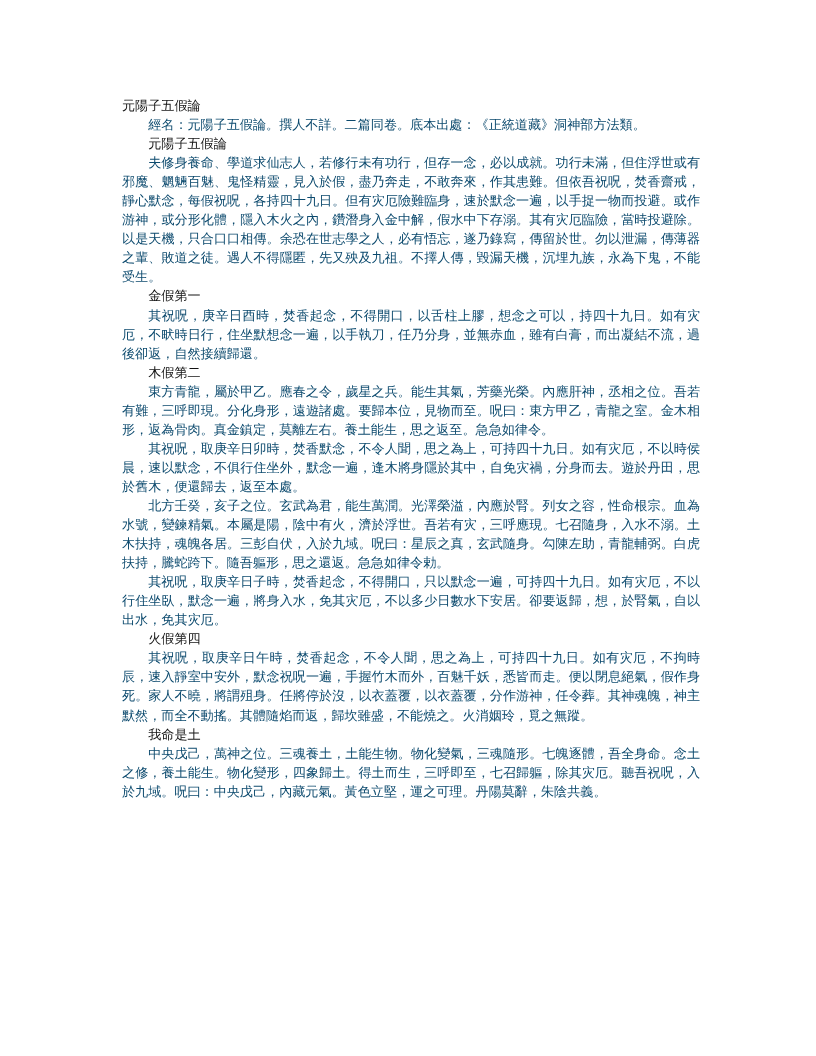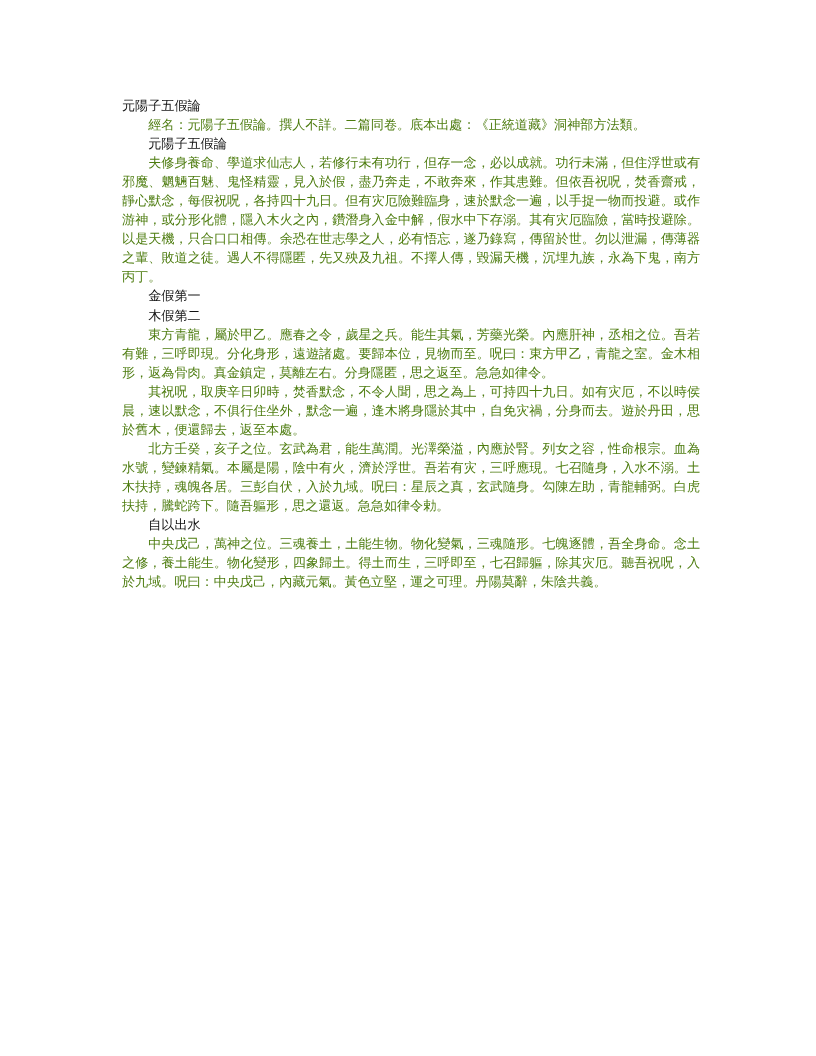--- a/index.html
+++ b/index.html
@@ -27,21 +27,21 @@
   }
   p.para {
     margin: 0;
     padding: 0;
     font-size: 13.1px;
     line-height: 19.05px;
     text-align: justify;
     text-justify: inter-ideograph;
     letter-spacing: 0px;
     word-break: break-all;
-    color: #4d7c0f;
+    color: #0c4a6e;
   }
   p.indent {
     text-indent: 2em;
   }
   .doc-title {
     font-size: 13.1px;
     line-height: 19.05px;
     margin: 0;
     padding: 0;
     text-indent: 0;
@@ -61,37 +61,41 @@
 
 <div class="page">
   <div class="doc-body">
 
     <p class="doc-title">元陽子五假論</p>
 
     <p class="para indent">經名：元陽子五假論。撰人不詳。二篇同卷。底本出處：《正統道藏》洞神部方法類。</p>
 
     <p class="section-head">元陽子五假論</p>
 
-    <p class="para indent">夫修身養命、學道求仙志人，若修行未有功行，但存一念，必以成就。功行未滿，但住浮世或有邪魔、魍魎百魅、鬼怪精靈，見入於假，盡乃奔走，不敢奔來，作其患難。但依吾祝呪，焚香齋戒，靜心默念，每假祝呪，各持四十九日。但有灾厄險難臨身，速於默念一遍，以手捉一物而投避。或作游神，或分形化體，隱入木火之內，鑽潛身入金中解，假水中下存溺。其有灾厄臨險，當時投避除。以是天機，只合口口相傳。余恐在世志學之人，必有悟忘，遂乃錄寫，傳留於世。勿以泄漏，傳薄器之輩、敗道之徒。遇人不得隱匿，先又殃及九祖。不擇人傳，毀漏天機，沉埋九族，永為下鬼，南方丙丁。</p>
+    <p class="para indent">夫修身養命、學道求仙志人，若修行未有功行，但存一念，必以成就。功行未滿，但住浮世或有邪魔、魍魎百魅、鬼怪精靈，見入於假，盡乃奔走，不敢奔來，作其患難。但依吾祝呪，焚香齋戒，靜心默念，每假祝呪，各持四十九日。但有灾厄險難臨身，速於默念一遍，以手捉一物而投避。或作游神，或分形化體，隱入木火之內，鑽潛身入金中解，假水中下存溺。其有灾厄臨險，當時投避除。以是天機，只合口口相傳。余恐在世志學之人，必有悟忘，遂乃錄寫，傳留於世。勿以泄漏，傳薄器之輩、敗道之徒。遇人不得隱匿，先又殃及九祖。不擇人傳，毀漏天機，沉埋九族，永為下鬼，不能受生。</p>
 
     <p class="section-head">金假第一</p>
 
 
+    <p class="para indent">其祝呪，庚辛日酉時，焚香起念，不得開口，以舌柱上膠，想念之可以，持四十九日。如有灾厄，不畎時日行，住坐默想念一遍，以手執刀，任乃分身，並無赤血，雖有白膏，而出凝結不流，過後卻返，自然接續歸還。</p>
 
     <p class="section-head">木假第二</p>
 
-    <p class="para indent">東方青龍，屬於甲乙。應春之令，歲星之兵。能生其氣，芳藥光榮。內應肝神，丞相之位。吾若有難，三呼即現。分化身形，遠遊諸處。要歸本位，見物而至。呪曰：東方甲乙，青龍之室。金木相形，返為骨肉。真金鎮定，莫離左右。分身隱匿，思之返至。急急如律令。</p>
+    <p class="para indent">東方青龍，屬於甲乙。應春之令，歲星之兵。能生其氣，芳藥光榮。內應肝神，丞相之位。吾若有難，三呼即現。分化身形，遠遊諸處。要歸本位，見物而至。呪曰：東方甲乙，青龍之室。金木相形，返為骨肉。真金鎮定，莫離左右。養土能生，思之返至。急急如律令。</p>
 
     <p class="para indent">其祝呪，取庚辛日卯時，焚香默念，不令人聞，思之為上，可持四十九日。如有灾厄，不以時侯晨，速以默念，不俱行住坐外，默念一遍，逢木將身隱於其中，自免灾禍，分身而去。遊於丹田，思於舊木，便還歸去，返至本處。</p>
 
 
     <p class="para indent">北方壬癸，亥子之位。玄武為君，能生萬潤。光澤榮溢，內應於腎。列女之容，性命根宗。血為水號，變鍊精氣。本屬是陽，陰中有火，濟於浮世。吾若有灾，三呼應現。七召隨身，入水不溺。土木扶持，魂魄各居。三彭自伏，入於九域。呪曰：星辰之真，玄武隨身。勾陳左助，青龍輔弼。白虎扶持，騰蛇跨下。隨吾軀形，思之還返。急急如律令勅。</p>
 
+    <p class="para indent">其祝呪，取庚辛日子時，焚香起念，不得開口，只以默念一遍，可持四十九日。如有灾厄，不以行住坐臥，默念一遍，將身入水，免其灾厄，不以多少日數水下安居。卻要返歸，想，於腎氣，自以出水，免其灾厄。</p>
+
+    <p class="section-head">火假第四</p>
 
 
+    <p class="para indent">其祝呪，取庚辛日午時，焚香起念，不令人聞，思之為上，可持四十九日。如有灾厄，不拘時辰，速入靜室中安外，默念祝呪一遍，手握竹木而外，百魅千妖，悉皆而走。便以閉息絕氣，假作身死。家人不曉，將謂殂身。任將停於沒，以衣蓋覆，以衣蓋覆，分作游神，任令葬。其神魂魄，神主默然，而全不動搖。其體隨焰而返，歸坎雖盛，不能燒之。火消姻玲，覓之無蹤。</p>
 
-
-    <p class="section-head">自以出水</p>
+    <p class="section-head">我命是土</p>
 
     <p class="para indent">中央戊己，萬神之位。三魂養土，土能生物。物化變氣，三魂隨形。七魄逐體，吾全身命。念土之修，養土能生。物化變形，四象歸土。得土而生，三呼即至，七召歸軀，除其灾厄。聽吾祝呪，入於九域。呪曰：中央戊己，內藏元氣。黃色立堅，運之可理。丹陽莫辭，朱陰共義。</p>
 
   </div>
 </div>
 
 </body></html>

